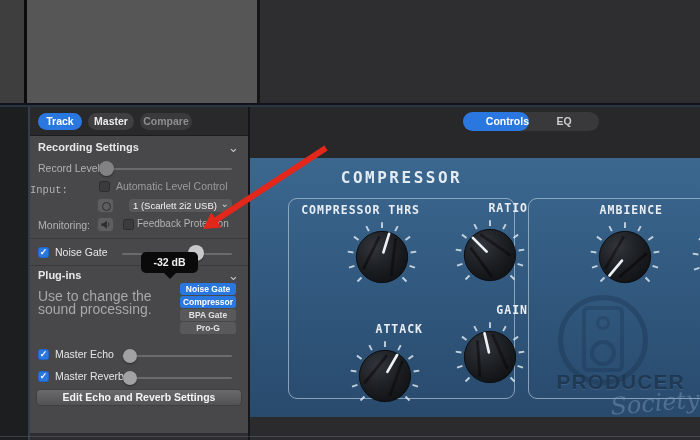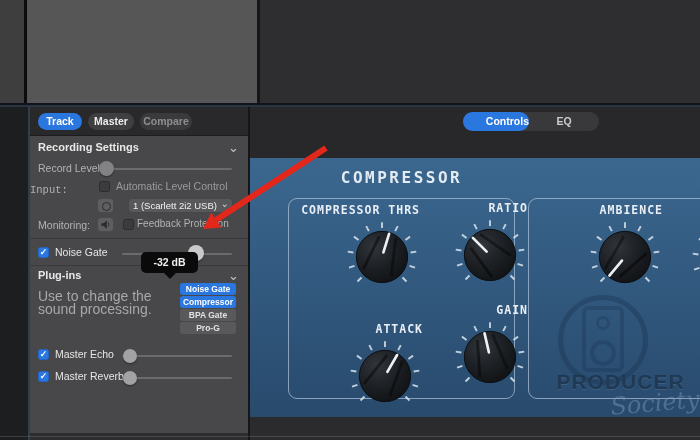--- a/index.html
+++ b/index.html
@@ -195,20 +195,21 @@
 
     <span class="cb checked" style="left:8px;top:264px;">
         <span class="ck">✓</span>
       </span>
     <div class="abs lbl-lt" style="left:25px;top:263px;">Master Reverb</div>
     <div class="slider" style="left:92px;top:263px;width:110px;">
       <div class="track"></div>
       <div class="thumb mid" style="left:1px;"></div>
     </div>
 
+    <div class="abs edit-btn">Edit Echo and Reverb Settings</div>
   </div>
 
   <div class="abs pane-divider"></div>
   <div class="abs plugin-header">
     <div class="seg-wrap">
       <div class="seg active" style="left:0;width:66px;">Controls</div>
       <div class="seg" style="left:66px;width:70px;">EQ</div>
     </div>
   </div>
 

